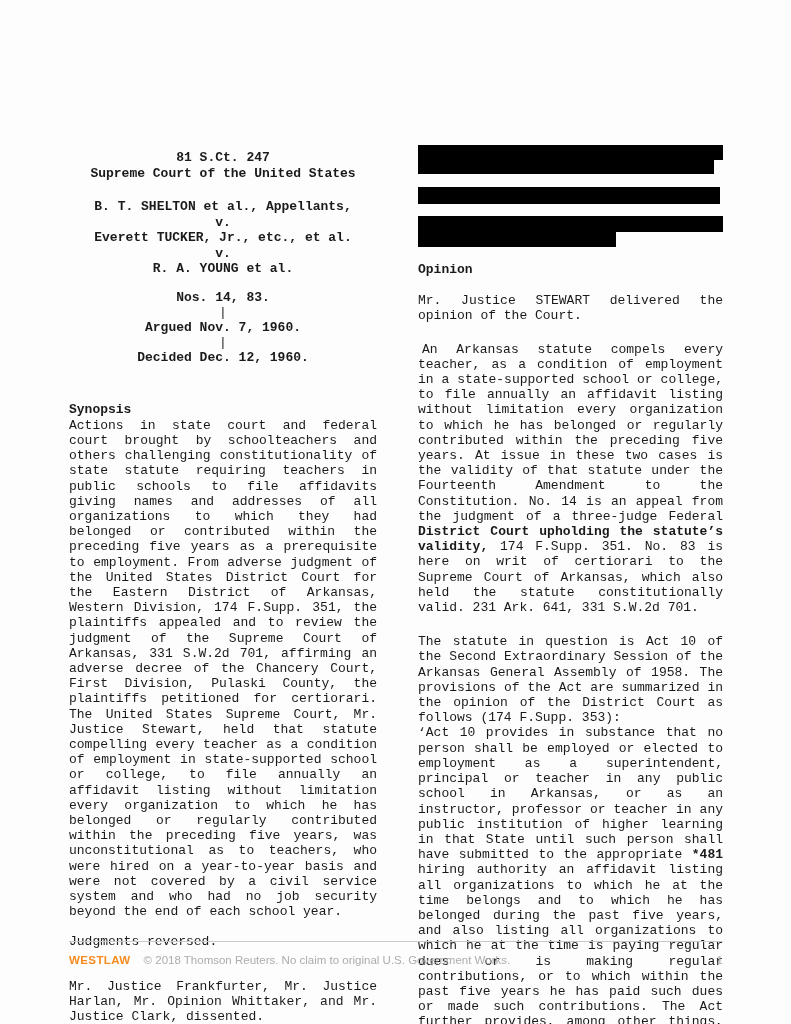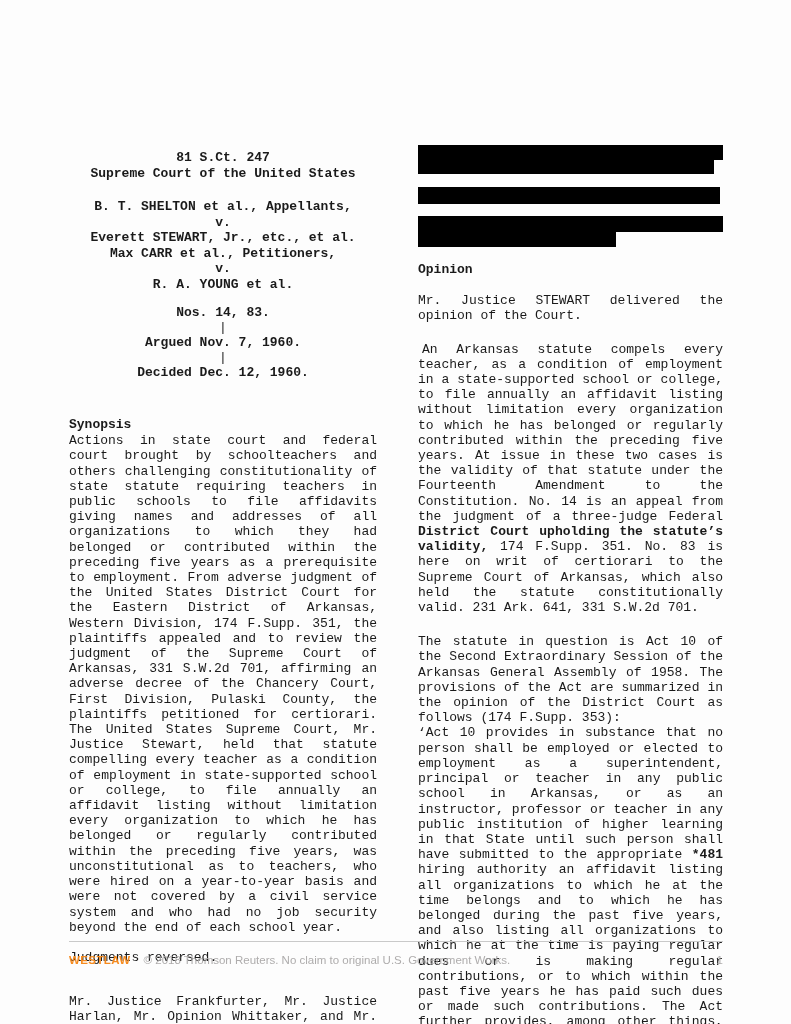--- a/index.html
+++ b/index.html
@@ -87,22 +87,21 @@
 
     <div class="col-left">
 
       <div class="header-block">
         <div>81 S.Ct. 247</div>
         <div>Supreme Court of the United States</div>
 
         <div class="parties-group">
           <div>B. T. SHELTON et al., Appellants,</div>
           <div>v.</div>
-          <div>Everett STEWART, Jr., etc., et al.</div>
-          <div>Max CARR et al., Petitioners,</div>
+          <div>Everett TUCKER, Jr., etc., et al.</div>
           <div>v.</div>
           <div>R. A. YOUNG et al.</div>
         </div>
 
         <div class="docket-group">
           <div>Nos. 14, 83.</div>
           <div class="pipe">|</div>
           <div>Argued Nov. 7, 1960.</div>
           <div class="pipe">|</div>
           <div>Decided Dec. 12, 1960.</div>

